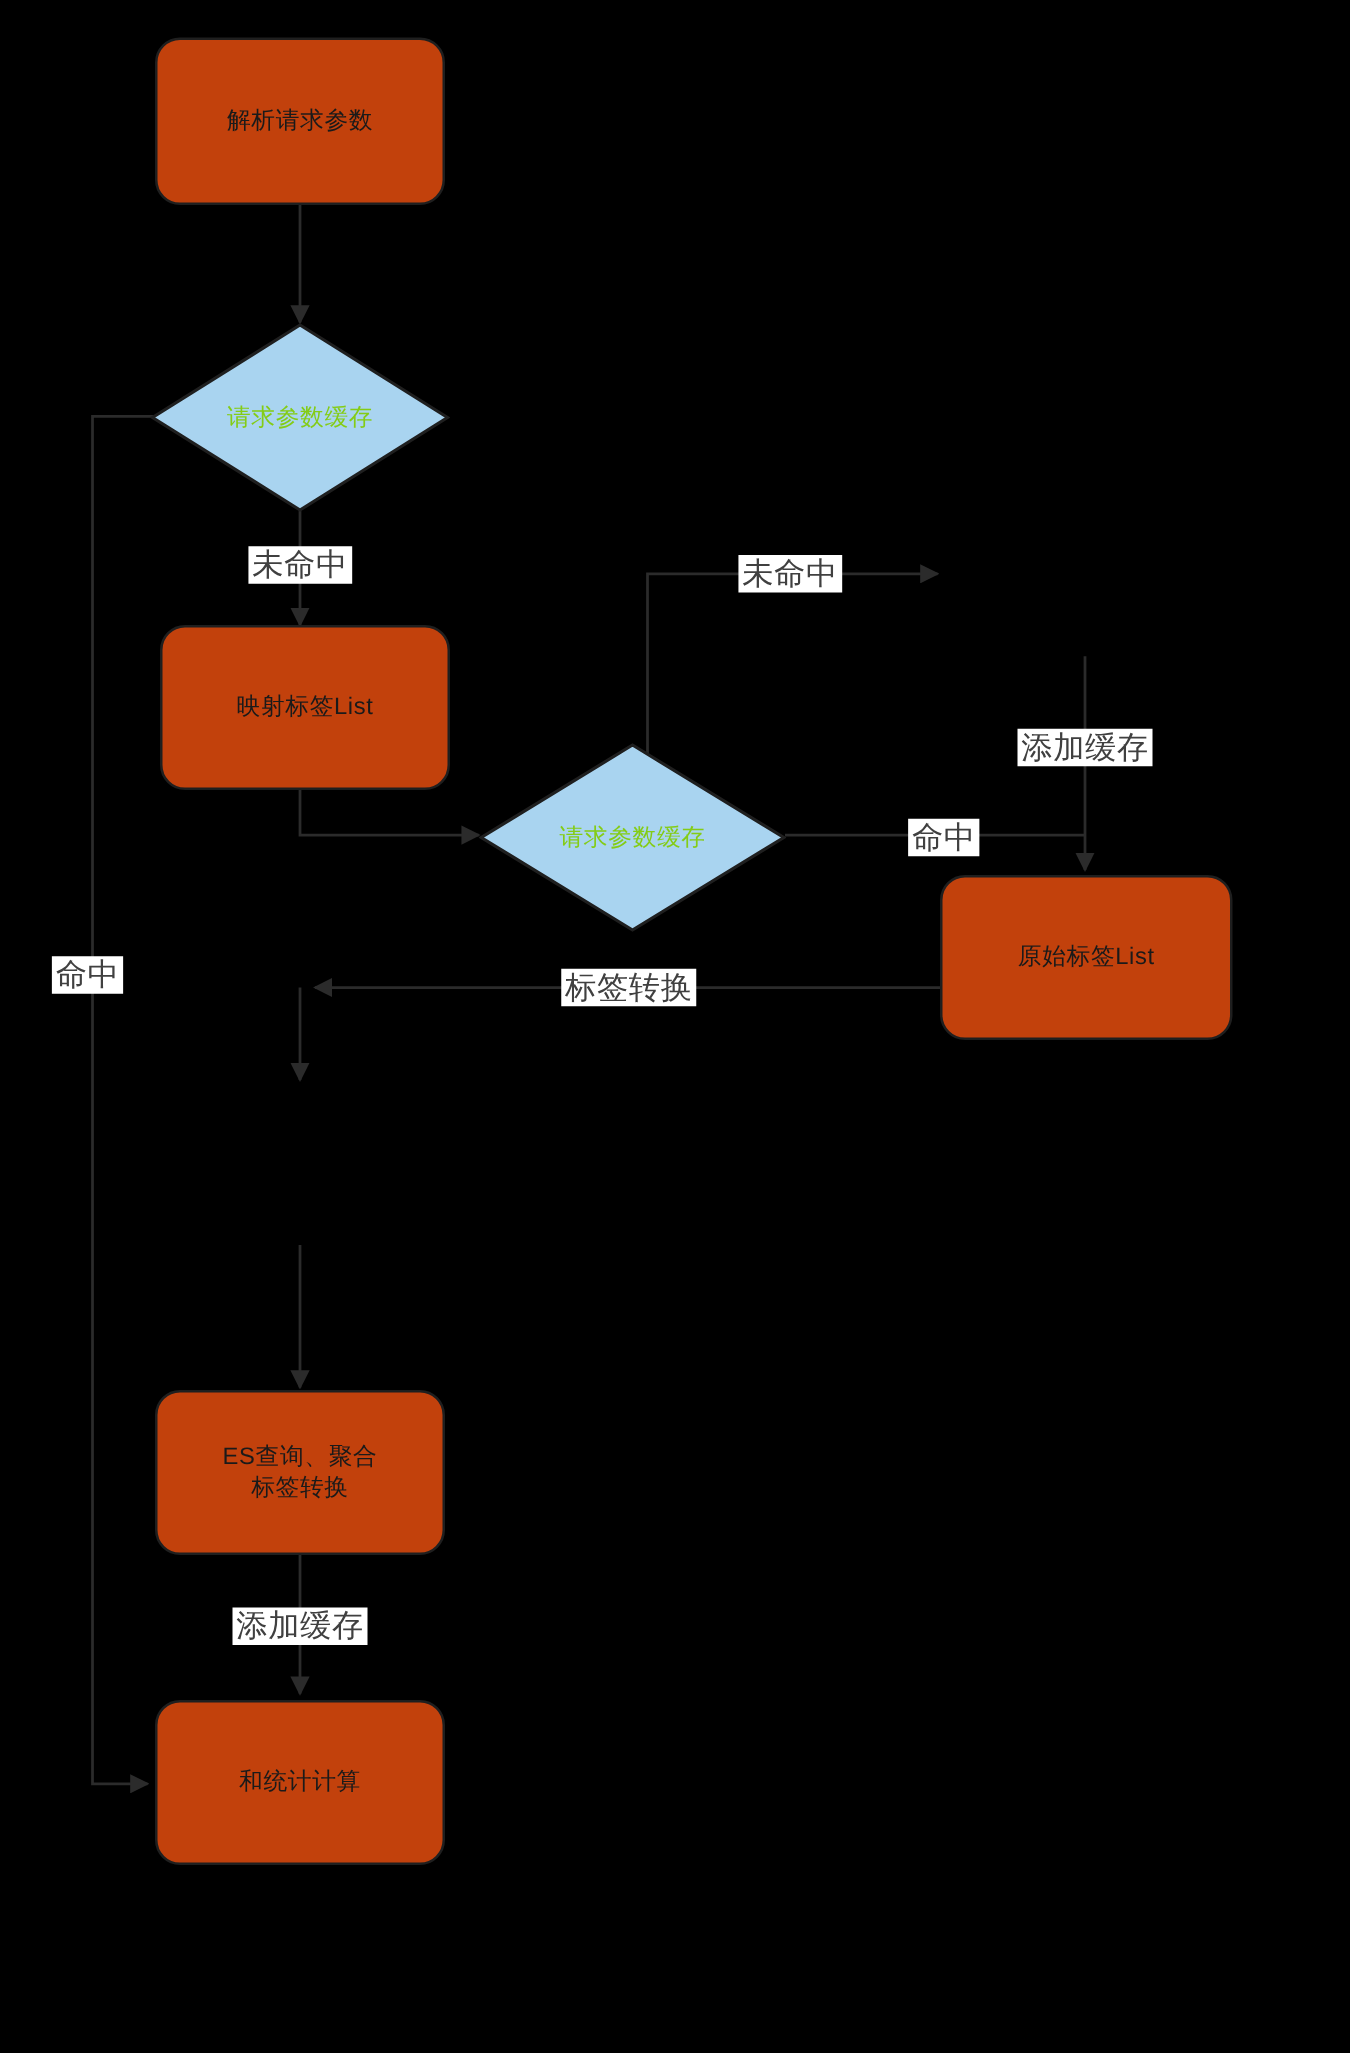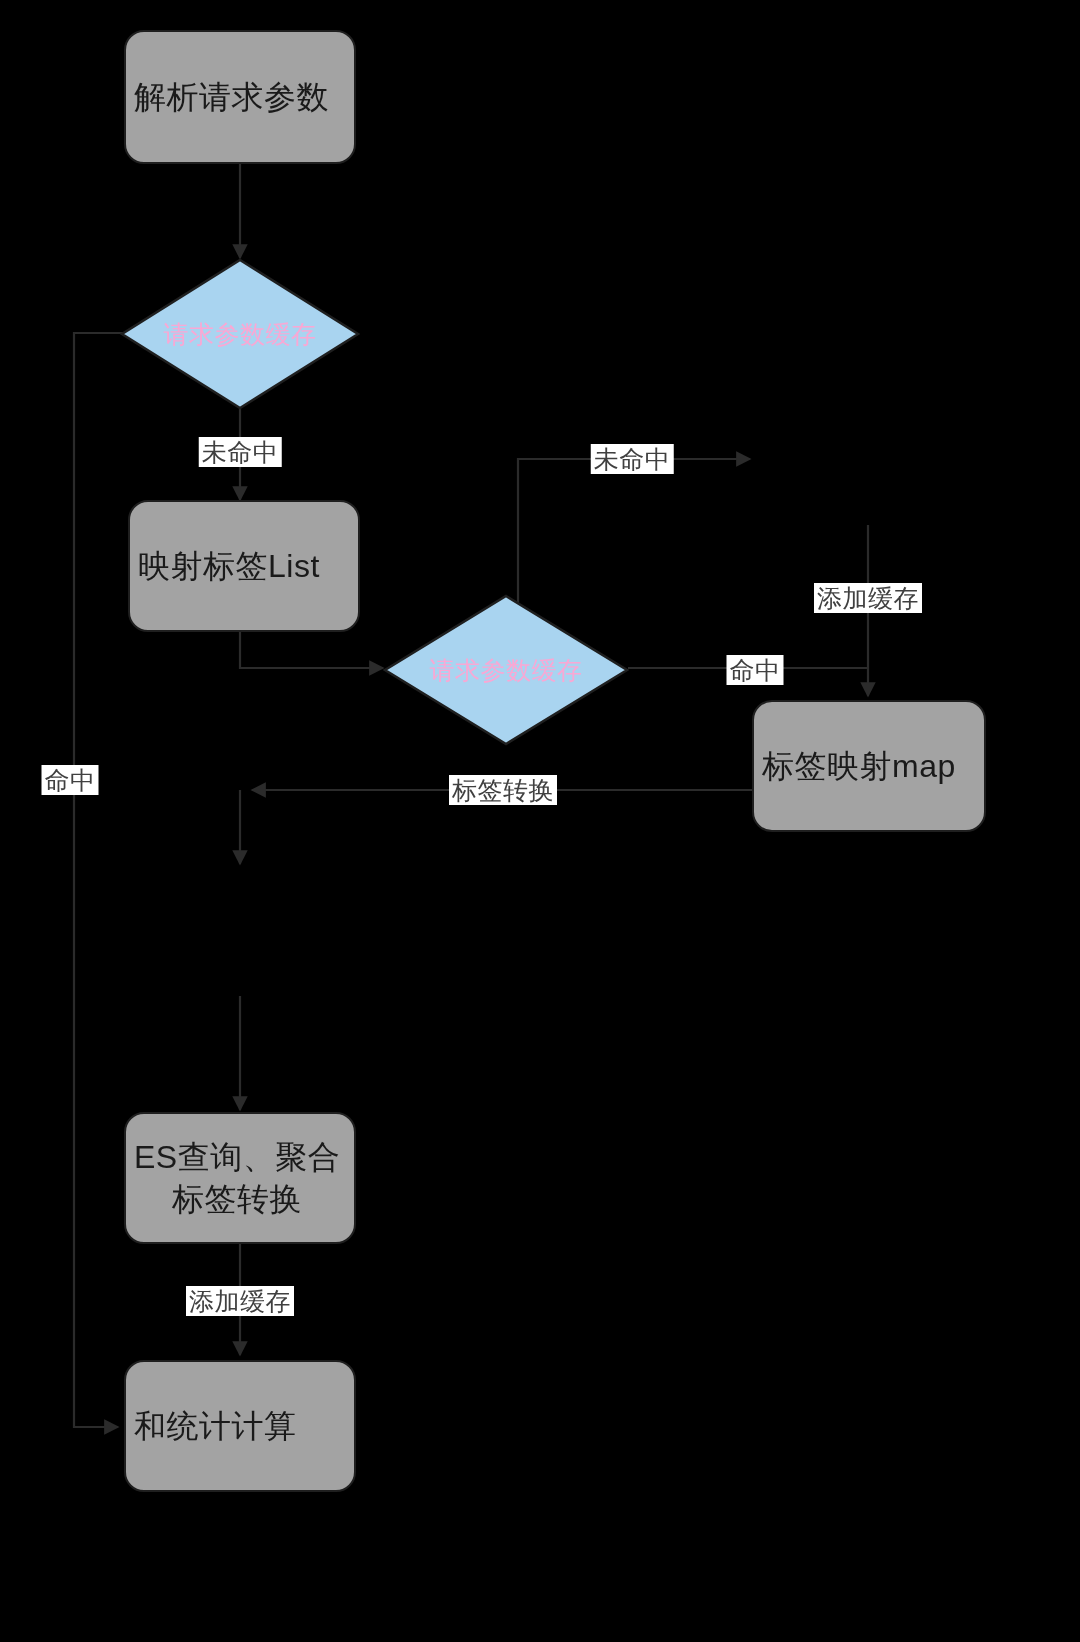--- a/index.html
+++ b/index.html
@@ -18,29 +18,29 @@
   svg.edges {
     position: absolute;
     left: 0;
     top: 0;
     width: 1080px;
     height: 1642px;
   }
   .node {
     position: absolute;
     box-sizing: border-box;
-    background: #a3a3a3;
+    background: #c2410c;
     border: 2px solid #1f1f1f;
     border-radius: 20px;
     display: flex;
     align-items: center;
-    justify-content: flex-start;
+    justify-content: center;
     text-align: center;
     color: #1a1a1a;
-    font-size: 32px;
+    font-size: 19px;
     line-height: 1.32;
     letter-spacing: 0.5px;
     z-index: 3;
   }
   .node .node-label {
     display: block;
     white-space: pre-line;
     padding: 0 8px;
   }
   .diamond {
@@ -56,22 +56,22 @@
   }
   .diamond .dlabel {
     position: absolute;
     left: 0;
     top: 0;
     width: 100%;
     height: 100%;
     display: flex;
     align-items: center;
     justify-content: center;
-    color: #f9a8d4;
-    font-size: 25px;
+    color: #84cc16;
+    font-size: 19px;
     letter-spacing: 0.5px;
     text-align: center;
     z-index: 1;
   }
   .edge-label {
     position: absolute;
     background: #ffffff;
     color: #404040;
     font-size: 25px;
     line-height: 1.12;
@@ -133,21 +133,21 @@
 
   <div class="diamond" style="left:383px; top:594px; width:246px; height:152px;">
     <svg class="dshape" viewBox="0 0 246 152" preserveAspectRatio="none">
       <polygon points="123,2 244,76 123,150 2,76" fill="#a9d4f0" stroke="#1f1f1f" stroke-width="2.5"></polygon>
     </svg>
     <div class="dlabel">请求参数缓存</div>
   </div>
 
 
   <div class="node" style="left:752px; top:700px; width:234px; height:132px;">
-    <span class="node-label">标签映射map</span>
+    <span class="node-label">原始标签List</span>
   </div>
 
 
   <div class="node" style="left:124px; top:1112px; width:232px; height:132px;">
     <span class="node-label">ES查询、聚合
 标签转换</span>
   </div>
 
   <div class="node" style="left:124px; top:1360px; width:232px; height:132px;">
     <span class="node-label">和统计计算</span>

